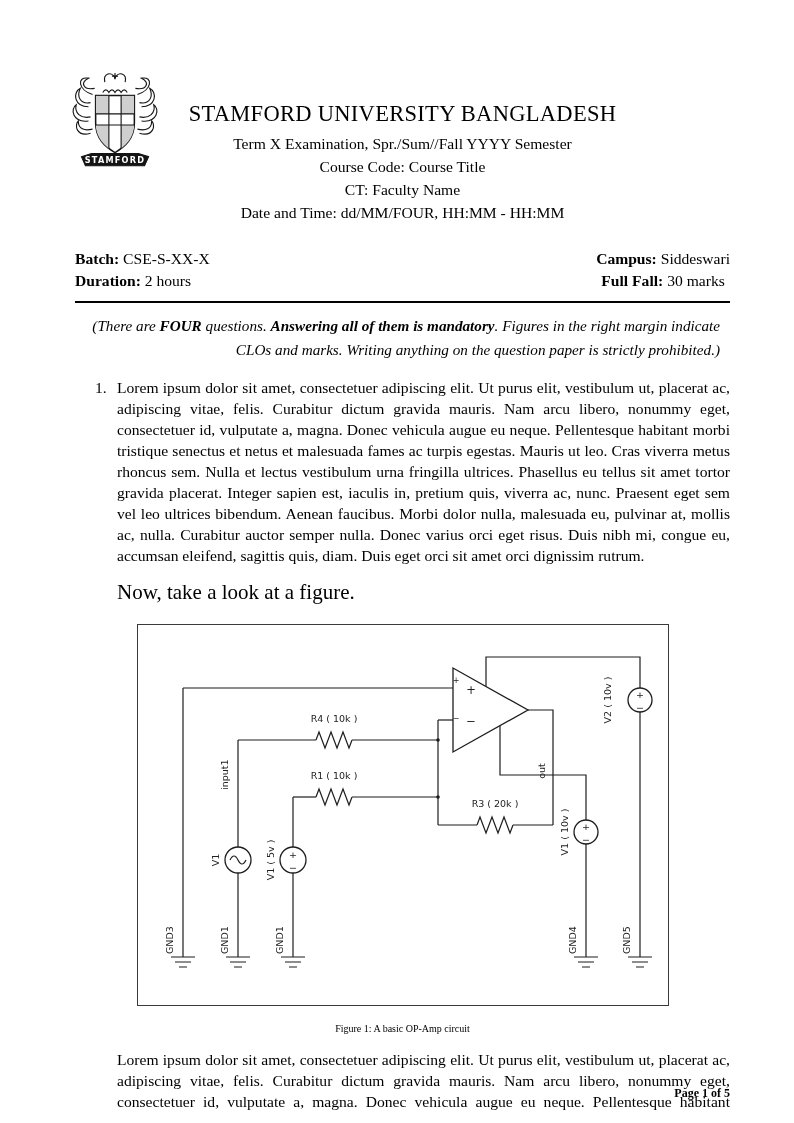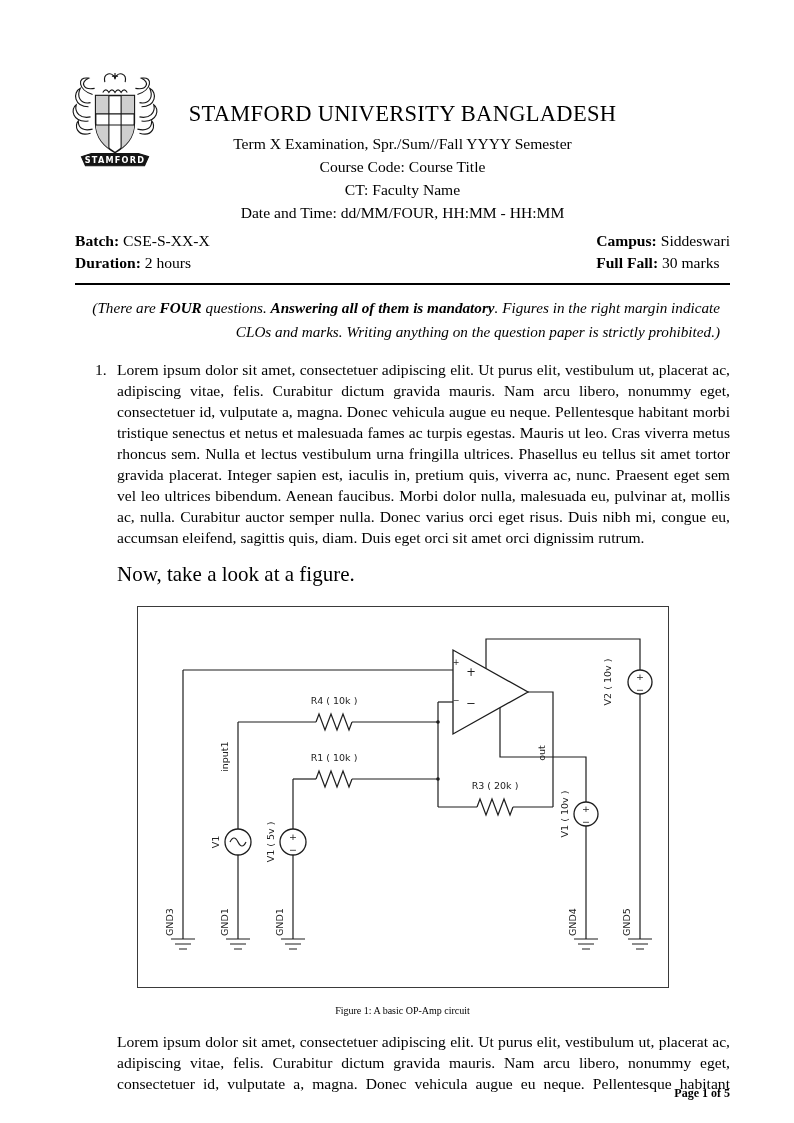--- a/index.html
+++ b/index.html
@@ -11,22 +11,22 @@
   }
   .content { padding:0 64px 0 75px; }
 
   
   .logo { position:absolute; left:68px; top:70px; width:94px; height:105px; }
   .header { padding-top:101px; text-align:center; }
   .uni-title { font-size:22.5px; font-weight:400; margin:0 0 5px 0; letter-spacing:.3px; }
   .hline { font-size:15.6px; line-height:23px; }
 
   
-  .meta { display:flex; justify-content:space-between; margin-top:6px; font-size:15.6px; line-height:22px; }
-  .meta .col-r { text-align:left; }
+  .meta { display:flex; justify-content:space-between; margin-top:24px; font-size:15.6px; line-height:22px; }
+  .meta .col-r { text-align:center; }
   .b { font-weight:700; }
 
   .rule { border:none; border-top:2.3px solid #000; margin:9px 0 0 0; }
 
   .notice { font-style:italic; text-align:right; font-size:15.2px; line-height:24px; margin:11px 10px 0 10px; }
 
   .question { position:relative; margin:15px 0 0 20px; padding-left:22px; font-size:15.6px;
               line-height:21px; text-align:justify; }
   .qnum { position:absolute; left:0; top:0; }
 

